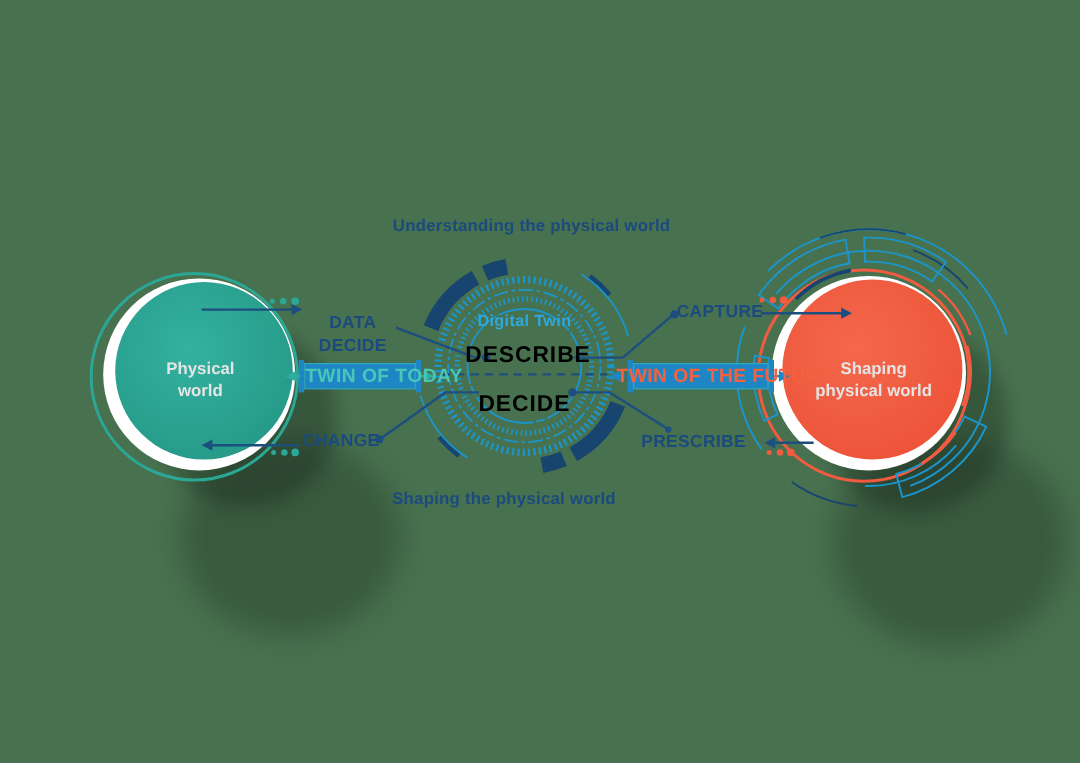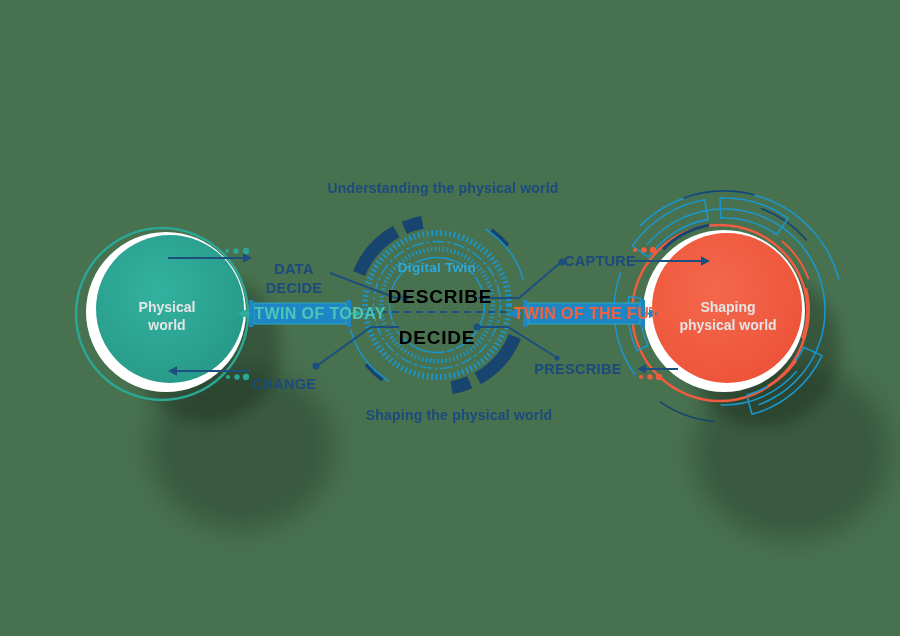--- a/index.html
+++ b/index.html
@@ -158,39 +158,39 @@
       <g stroke="#1f86c5" stroke-width="2" fill="#1f86c5">
         <path d="M516 313.5 H521" fill="none"></path>
         <path d="M508 313.5 l9 -4.7 v9.4 Z" stroke="none"></path>
         <path d="M644 313.5 H650" fill="none"></path>
         <path d="M658 313.5 l-9 -4.7 v9.4 Z" stroke="none"></path>
       </g>
     </g>
   </svg>
 
   <div class="lbl caption" style="left:443px;top:188px;">Understanding the physical world</div>
-  <div class="lbl caption" style="left:459px;top:415px;">Shaping the physical world</div>
+  <div class="lbl caption" style="left:420px;top:415px;">Shaping the physical world</div>
 
   <div class="lbl circle-label" style="left:167px;top:316px;">
     <div>Physical</div>
     <div>world</div>
   </div>
 
   <div class="lbl circle-label" style="left:728px;top:316px;">
     <div>Shaping</div>
     <div>physical world</div>
   </div>
 
   <div class="lbl dt-title" style="left:437px;top:268px;text-align:center;">Digital Twin</div>
   <div class="lbl dt-word" style="left:440px;top:297px;">DESCRIBE</div>
   <div class="lbl dt-word" style="left:437px;top:326px;margin-top:12px;">DECIDE</div>
 
   <div class="lbl proc" style="left:294px;top:258px;margin-top:21px;">
     <div>DATA</div>
     <div>DECIDE</div>
   </div>
-  <div class="lbl proc" style="left:284px;top:384px;">CHANGE</div>
+  <div class="lbl proc" style="left:284px;top:368px;">CHANGE</div>
   <div class="lbl proc" style="left:600px;top:261px;">CAPTURE</div>
   <div class="lbl proc" style="left:578px;top:369px;">PRESCRIBE</div>
 
   <div class="lbl ribbon-text today" style="left:300px;top:314px;">TWIN OF TODAY</div>
   <div class="lbl ribbon-text future" style="left:584px;top:314px;">TWIN OF THE FUTURE</div>
 </div>
 
 </body></html>

